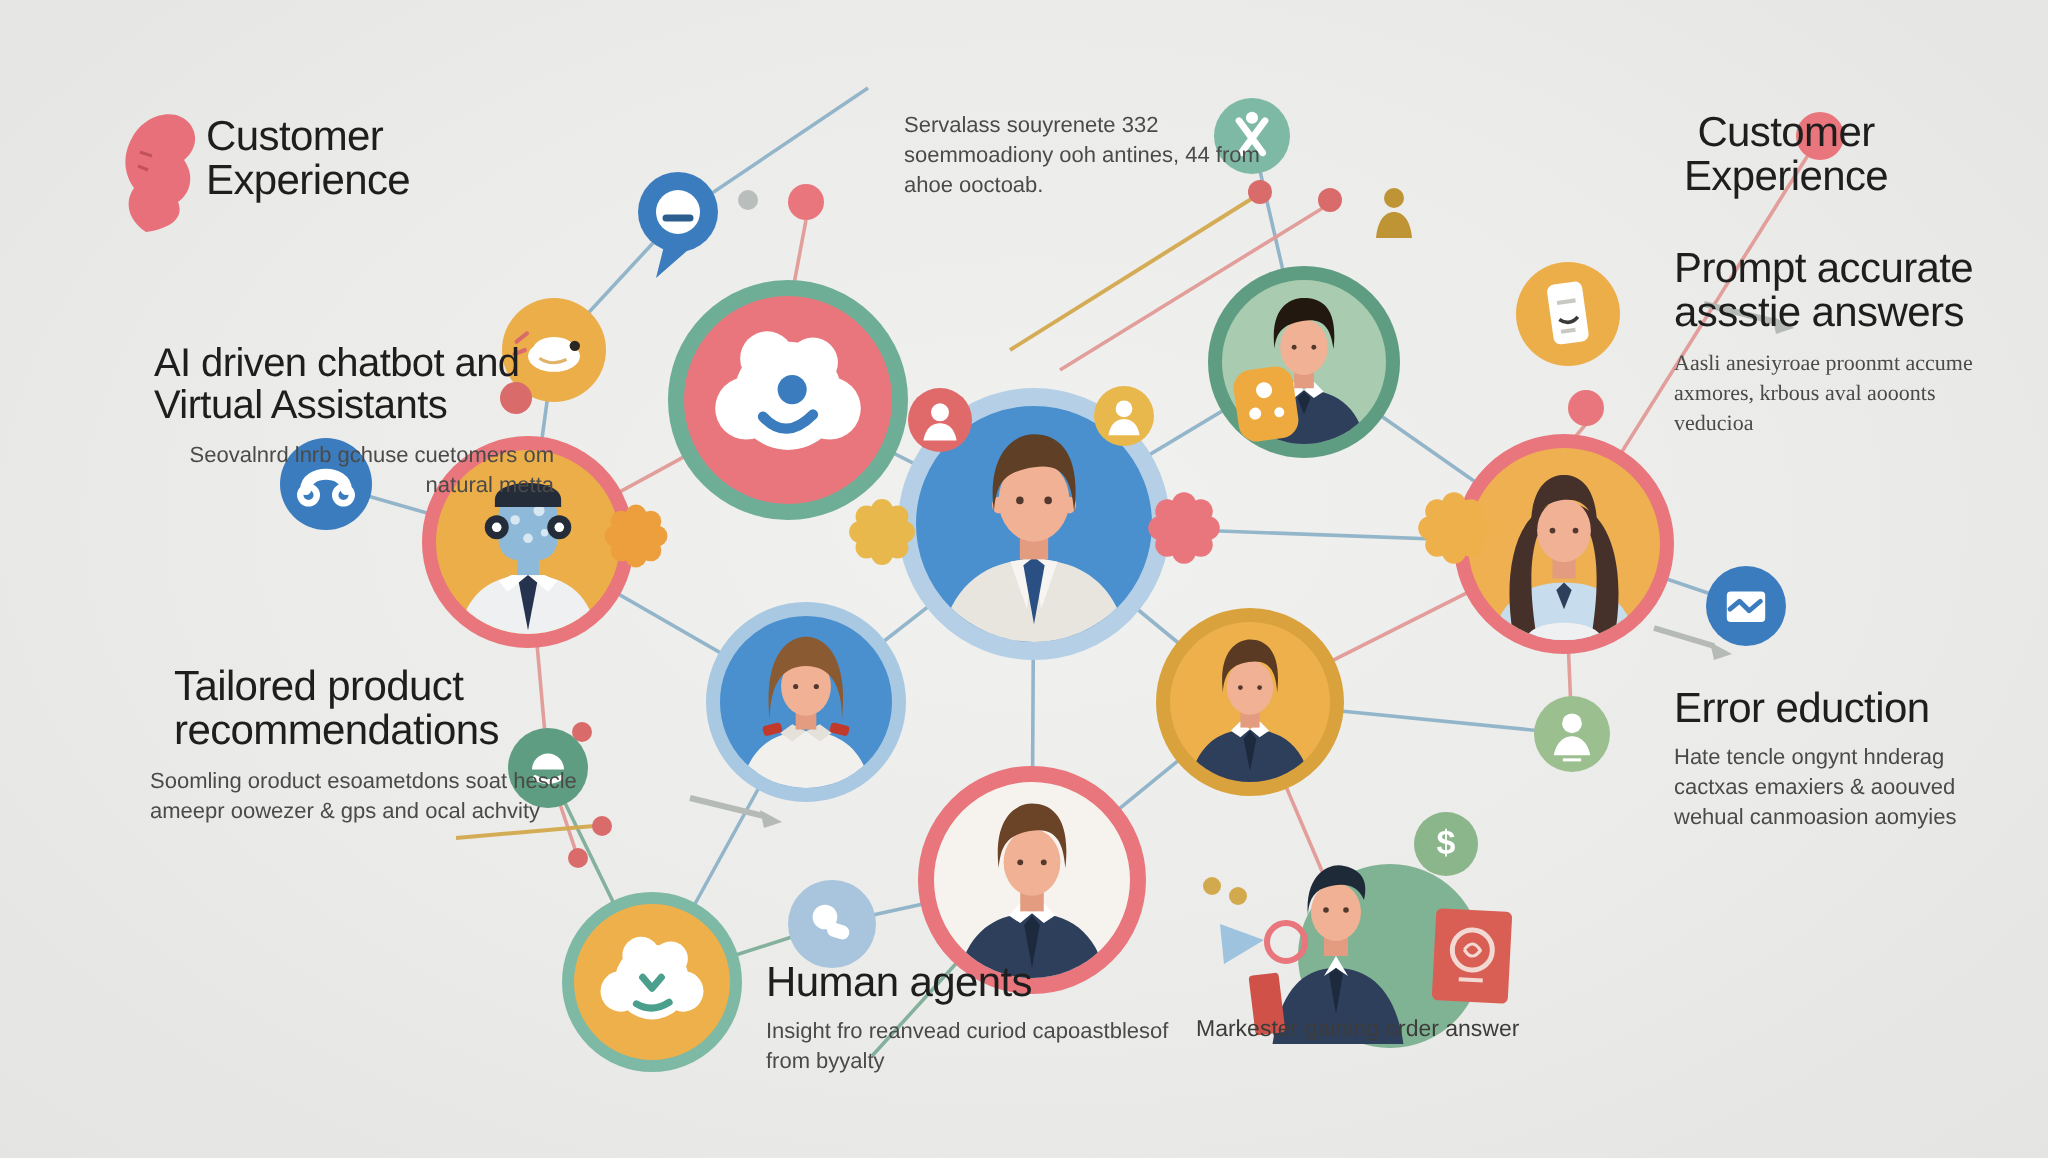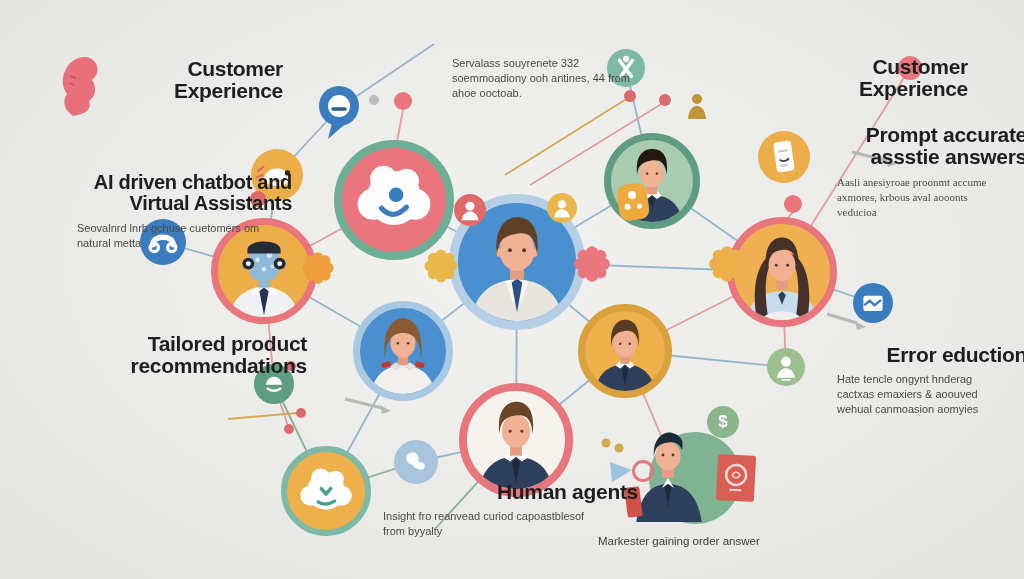--- a/index.html
+++ b/index.html
@@ -5,21 +5,21 @@
   html,body{margin:0;padding:0;background:#d8d8d6;}
   .stage{position:relative;width:1024px;height:579px;overflow:hidden;
          background:radial-gradient(ellipse at 50% 45%, #f1f1ef 0%, #ebebe9 55%, #e4e4e2 100%);
          font-family:"Liberation Sans", sans-serif;}
   .layer{position:absolute;left:0;top:0;width:1024px;height:579px;pointer-events:none;}
   .abs{position:absolute;}
   .circle{position:absolute;border-radius:50%;box-sizing:border-box;}
   .avatar{overflow:hidden;}
   .avatar svg, .icn svg{display:block;width:100%;height:100%;}
   .tblock{position:absolute;}
-  .title{font-weight:bold;color:#1e1e1e;letter-spacing:-0.3px;line-height:1.07;margin:0;text-align:right;}
+  .title{font-weight:normal;color:#1e1e1e;letter-spacing:-0.3px;line-height:1.07;margin:0;}
   .t21{font-size:21px;} .t20{font-size:20px;margin-top:46px;}
   .bodytxt{font-size:11px;color:#4a4a48;line-height:1.35;margin:6px 0 0 0;}
   .center{text-align:center;}
   .caption{font-size:11.5px;color:#3c3c3a;}
   .dollar{display:flex;align-items:center;justify-content:center;color:#fff;font-weight:bold;font-size:17px;font-family:"Liberation Sans",sans-serif;}
 </style>
 </head>
 <body>
 
 <div class="stage">
@@ -395,45 +395,46 @@
         <circle cx="639" cy="207" r="2.5" fill="#fff"></circle>
     </g>
   </svg>
 
   <div class="tblock" style="left:103px;top:58px;width:180px;">
     <p class="title t21">Customer Experience</p>
   </div>
 
   <div class="tblock" style="left:77px;top:126px;width:250px;">
     <p class="title t20" style="width:215px;">AI driven chatbot and Virtual Assistants</p>
-    <p class="bodytxt" style="width:200px;">Seovalnrd lnrb gchuse cuetomers om natural metta</p>
+    <p class="bodytxt" style="width:200px;text-align:right;">Seovalnrd lnrb gchuse cuetomers om natural metta</p>
   </div>
 
   <div class="tblock" style="left:452px;top:50px;width:230px;">
     <p class="bodytxt" style="width:195px;">Servalass souyrenete 332 soemmoadiony ooh antines, 44 from ahoe ooctoab.</p>
   </div>
 
   <div class="tblock center" style="left:818px;top:56px;width:150px;">
     <p class="title t21">Customer Experience</p>
   </div>
 
   <div class="tblock" style="left:837px;top:124px;width:195px;">
     <p class="title t21" style="width:190px;">Prompt accurate assstie answers</p>
     <p class="bodytxt" style="width:165px;font-family:Liberation Serif, serif;">Aasli anesiyroae proonmt accume axmores, krbous aval aooonts veducioa</p>
   </div>
 
   <div class="tblock" style="left:75px;top:333px;width:265px;">
     <p class="title t21" style="width:220px;margin-left:12px;">Tailored product recommendations</p>
+    <p class="bodytxt" style="width:235px;">Soomling oroduct esoametdons soat hescle ameepr oowezer &amp; gps and ocal achvity</p>
   </div>
 
   <div class="tblock" style="left:837px;top:344px;width:190px;">
     <p class="title t21">Error eduction</p>
     <p class="bodytxt" style="width:175px;">Hate tencle ongynt hnderag cactxas emaxiers &amp; aoouved wehual canmoasion aomyies</p>
   </div>
 
   <div class="tblock" style="left:383px;top:481px;width:255px;">
     <p class="title t21">Human agents</p>
     <p class="bodytxt" style="width:220px;">Insight fro reanvead curiod capoastblesof from byyalty</p>
   </div>
 
-  <div class="tblock caption" style="left:598px;top:535px;">Markester gaining order answer</div>
+  <div class="tblock caption" style="left:598px;top:509px;">Markester gaining order answer</div>
 
 </div>
 
 </body></html>

